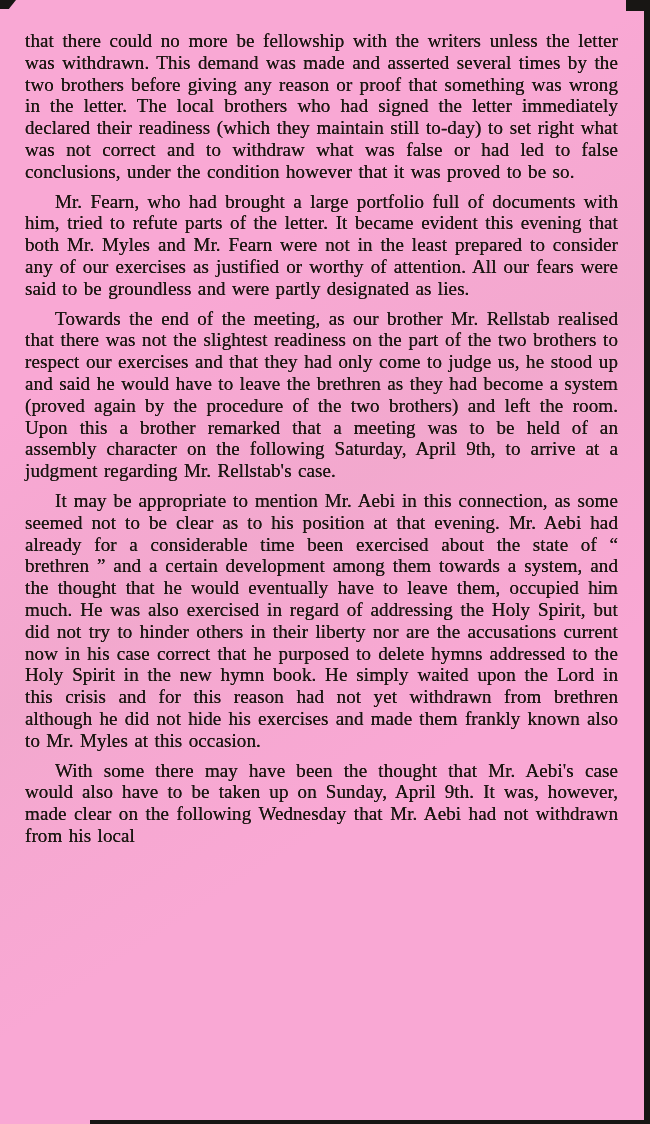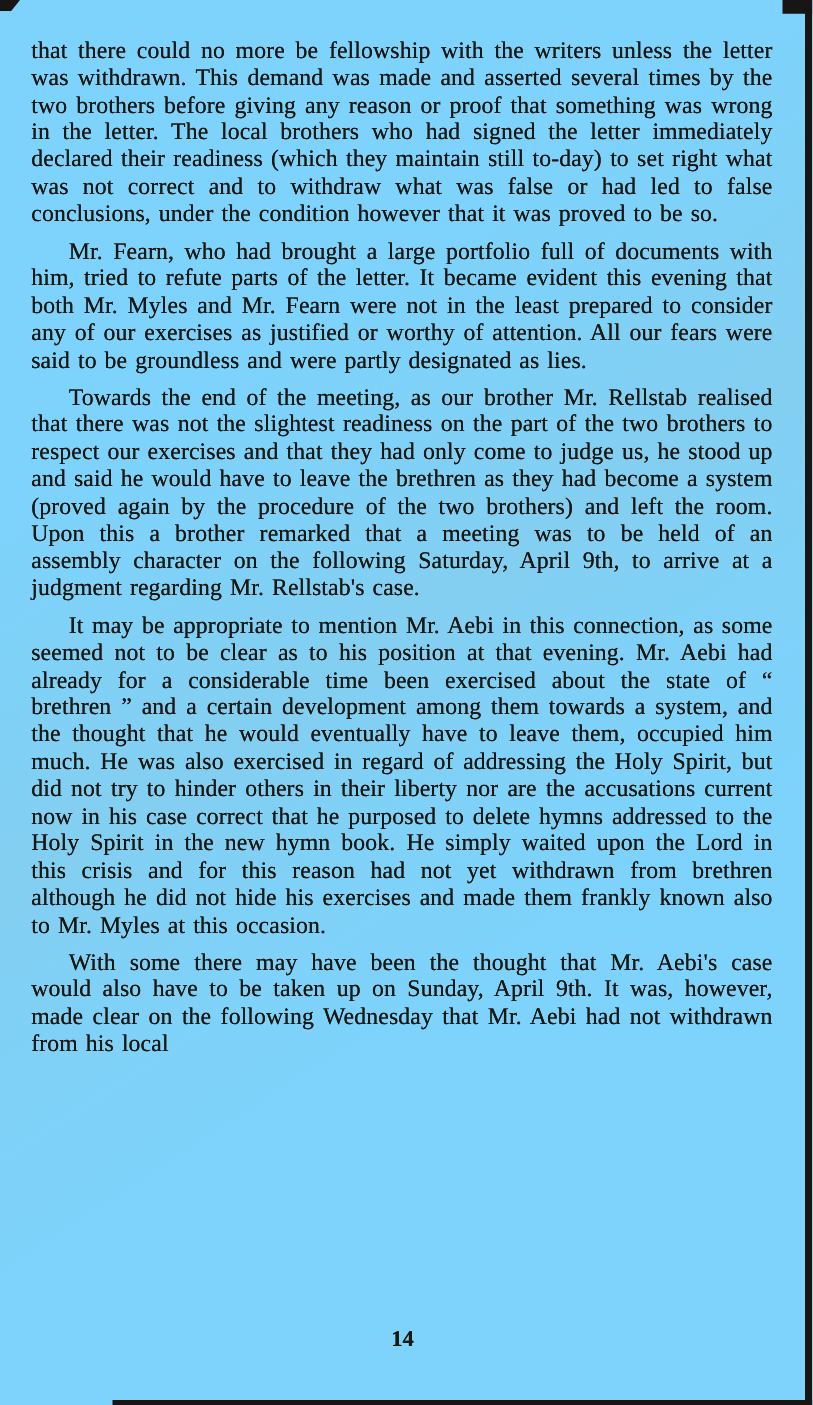--- a/index.html
+++ b/index.html
@@ -4,21 +4,21 @@
 <style>
   html, body {
     margin: 0;
     padding: 0;
     background: #ffffff;
   }
   .scan {
     position: relative;
     width: 650px;
     height: 1124px;
-    background: #7dd3fc;
+    background: #f9a8d4;
     overflow: hidden;
     font-family: "Liberation Serif", "DejaVu Serif", serif;
     color: #1b1712;
   }
   
   .watermark {
     position: absolute;
     left: -250px;
     top: 250px;
     width: 1200px;
@@ -95,20 +95,19 @@
   <div class="watermark"></div>
 
   <div class="text-block">
     <p class="no-indent">that there could no more be fellowship with the writers unless the letter was withdrawn.  This demand was made and asserted several times by the two brothers before giving any reason or proof that something was wrong in the letter.  The local brothers who had signed the letter immediately declared their readiness (which they maintain still to-day) to set right what was not correct and to withdraw what was false or had led to false conclusions, under the condition however that it was proved to be so.</p>
     <p>Mr. Fearn, who had brought a large portfolio full of documents with him, tried to refute parts of the letter.  It became evident this evening that both Mr. Myles and Mr. Fearn were not in the least prepared to consider any of our exercises as justified or worthy of attention.  All our fears were said to be groundless and were partly designated as lies.</p>
     <p>Towards the end of the meeting, as our brother Mr. Rellstab realised that there was not the slightest readiness on the part of the two brothers to respect our exercises and that they had only come to judge us, he stood up and said he would have to leave the brethren as they had become a system (proved again by the procedure of the two brothers) and left the room.  Upon this a brother remarked that a meeting was to be held of an assembly character on the following Saturday, April 9th, to arrive at a judgment regarding Mr. Rellstab's case.</p>
     <p>It may be appropriate to mention Mr. Aebi in this connection, as some seemed not to be clear as to his position at that evening.  Mr. Aebi had already for a considerable time been exercised about the state of “ brethren ” and a certain development among them towards a system, and the thought that he would eventually have to leave them, occupied him much.  He was also exercised in regard of addressing the Holy Spirit, but did not try to hinder others in their liberty nor are the accusations current now in his case correct that he purposed to delete hymns addressed to the Holy Spirit in the new hymn book.  He simply waited upon the Lord in this crisis and for this reason had not yet withdrawn from brethren although he did not hide his exercises and made them frankly known also to Mr. Myles at this occasion.</p>
     <p>With some there may have been the thought that Mr. Aebi's case would also have to be taken up on Sunday, April 9th.  It was, however, made clear on the following Wednesday that Mr. Aebi had not withdrawn from his local</p>
   </div>
 
-  <div class="page-number">14</div>
 
   <div class="edge-right"></div>
   <div class="edge-bottom"></div>
   <div class="corner-tl"></div>
   <div class="corner-tr"></div>
 
 </div>
 
 </body></html>

